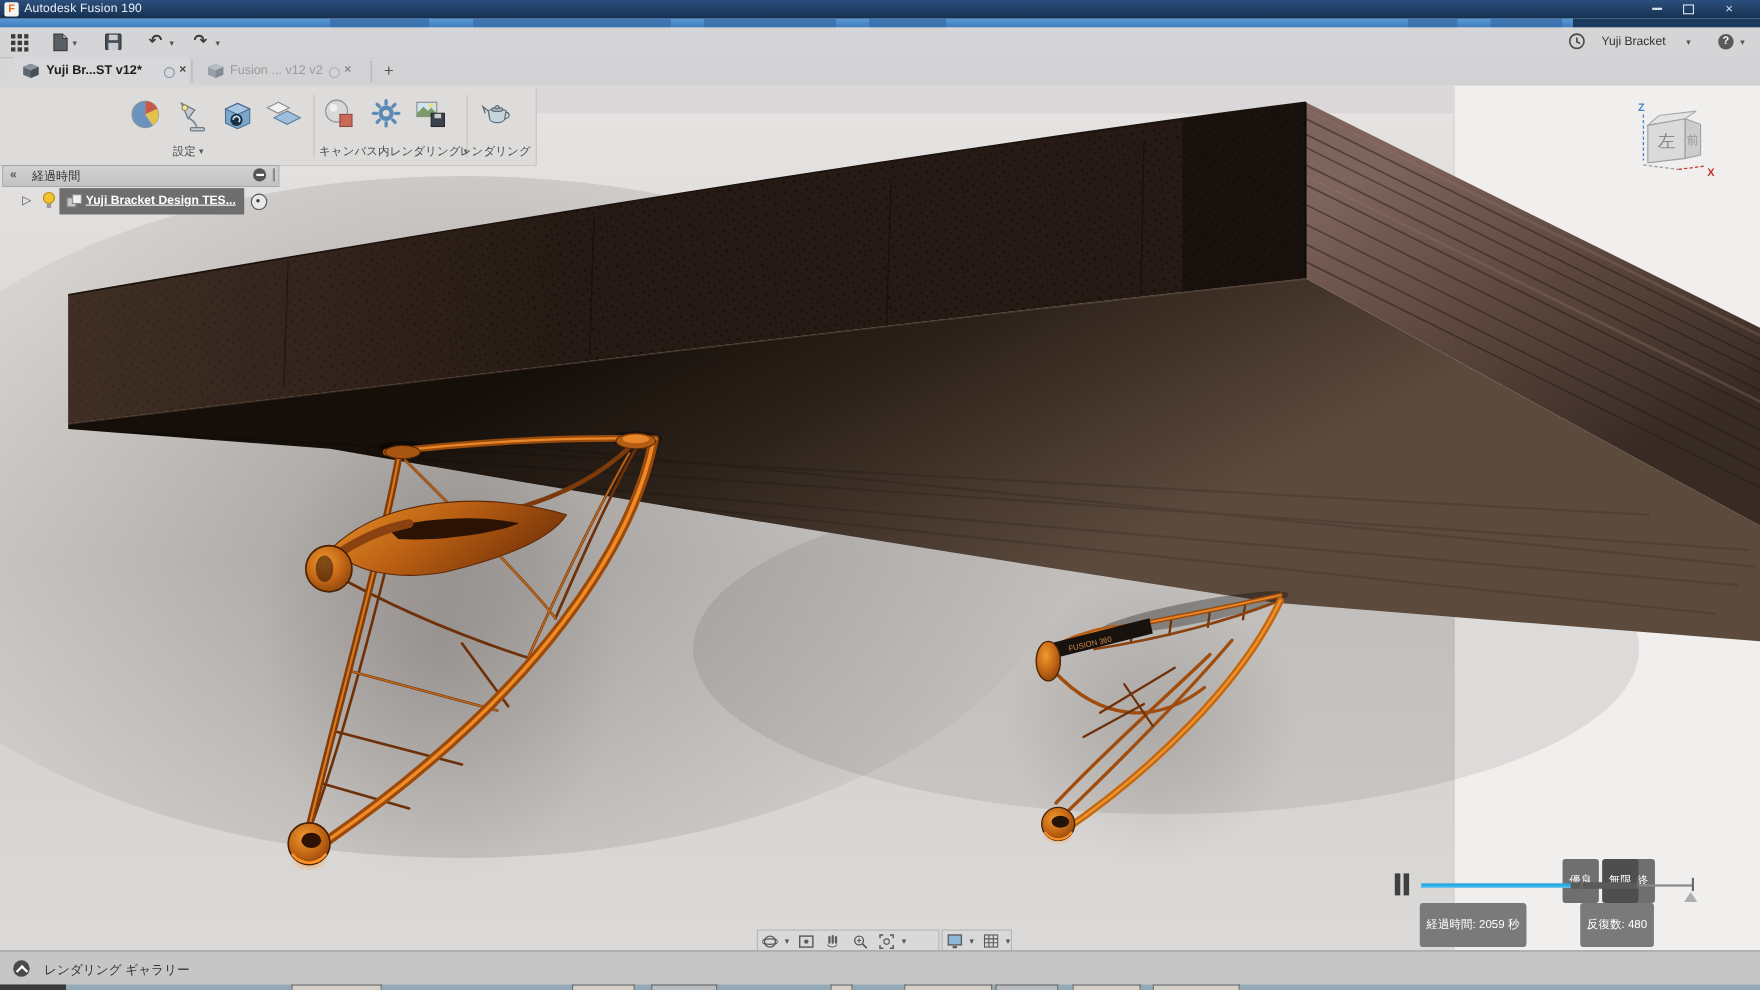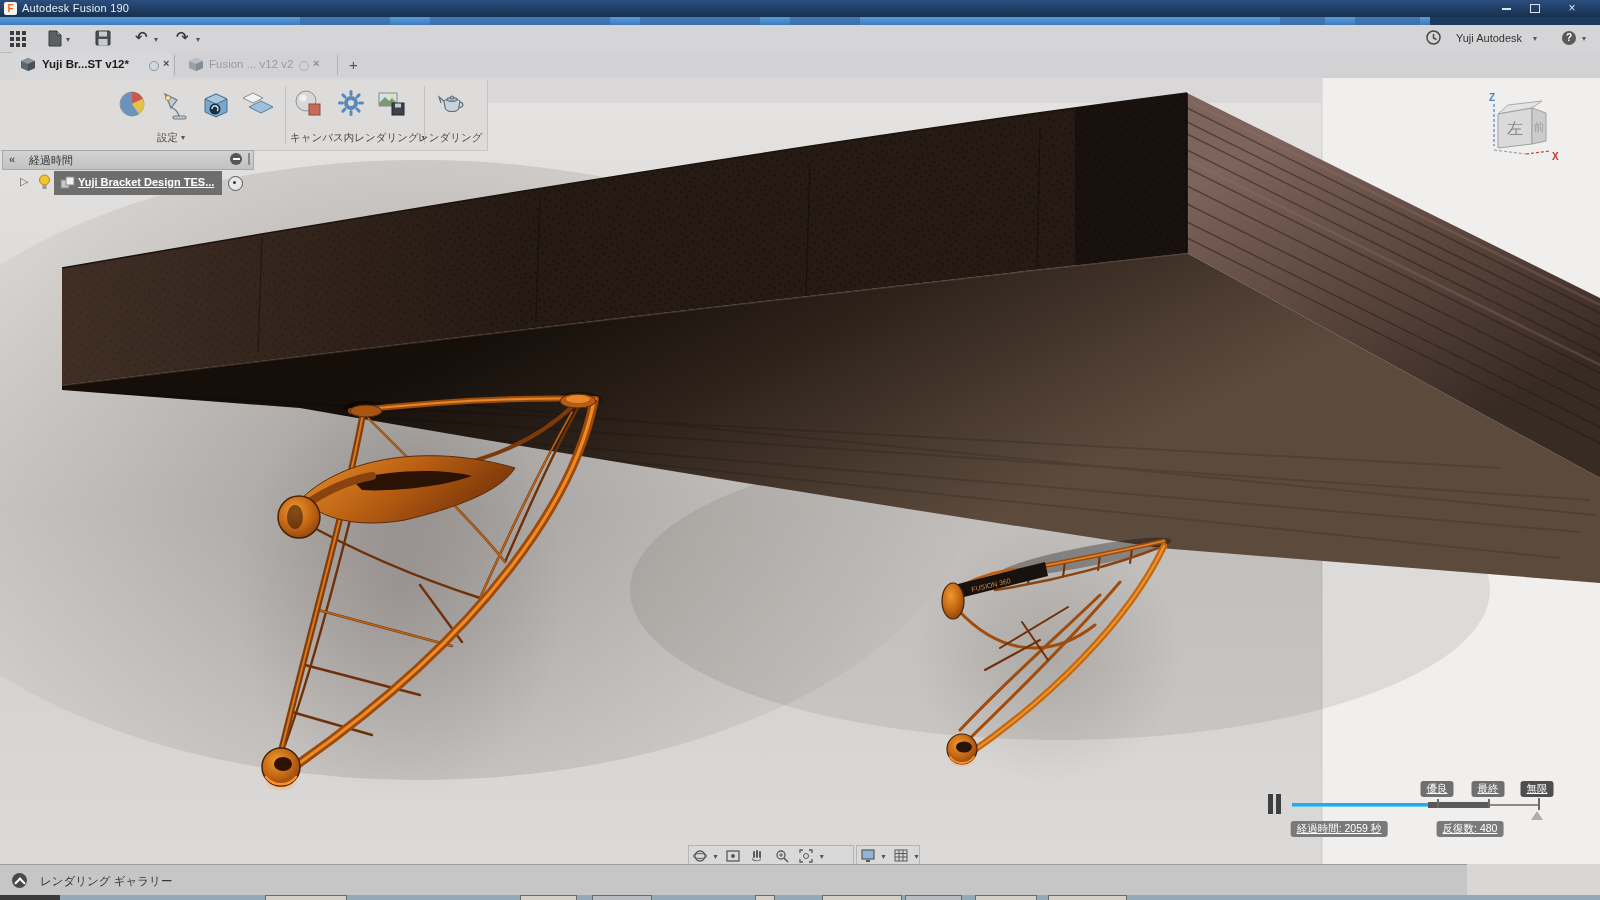--- a/index.html
+++ b/index.html
@@ -53,33 +53,33 @@
     border:1px solid #a8a8a8;font-size:11px;color:#333;}
   .brow{left:2px;top:170px;width:250px;height:26px;font-size:11px;}
   .selbg{position:absolute;left:52px;top:1px;width:168px;height:24px;background:#6e6e6e;}
   .seltext{position:absolute;left:76px;top:6px;color:#fff;font-weight:bold;white-space:nowrap;font-size:11px;text-decoration:underline;}
   .circminus{position:absolute;width:12px;height:12px;border-radius:50%;background:#555;}
   .circminus::after{content:"";position:absolute;left:2.5px;top:5px;width:7px;height:2px;background:#fff;}
   .target{position:absolute;width:13px;height:13px;border:1.5px solid #555;border-radius:50%;background:#e8e8e8;}
   .target::after{content:"";position:absolute;left:3.5px;top:3.5px;width:3px;height:3px;border-radius:50%;background:#333;}
   
   .badge{position:absolute;transform:translateX(-50%);background:#6f6f6f;color:#fff;
-    font-size:10.5px;padding:1px 6px;border-radius:3px;white-space:nowrap;text-decoration:underline;}
+    font-size:10.5px;padding:13px 6px;border-radius:3px;white-space:nowrap;}
   .badge.dark{background:#4e4e4e;}
   .tick{position:absolute;width:2px;background:#6a6a6a;}
   .handle{position:absolute;width:0;height:0;border-left:6px solid transparent;
     border-right:6px solid transparent;border-bottom:9px solid #aeaeae;}
   .handle::after{content:"";position:absolute;left:-6px;top:1px;width:0;height:0;
     border-left:6px solid transparent;border-right:6px solid transparent;border-bottom:9px solid transparent;}
   .pausebar{position:absolute;width:5px;height:20px;background:#3f3f3f;}
   
   .navbar{position:absolute;background:#d9d9d9;border:1px solid #b5b5b5;height:22px;}
   .navico{display:inline-block;vertical-align:top;margin:3px 2px 0 4px;}
   
-  .statusbar{left:0;top:864px;width:1467px;height:31px;background:#c6c6c6;
+  .statusbar{left:0;top:864px;width:1600px;height:31px;background:#c6c6c6;
     border-top:1px solid #9c9c9c;z-index:20;}
   .statusbar .lbl{position:absolute;left:40px;top:9px;font-size:11.5px;color:#333;}
   .expcirc{position:absolute;left:12px;top:8px;width:15px;height:15px;border-radius:50%;background:#4a4a4a;}
   .expcirc::after{content:"";position:absolute;left:4px;top:6px;width:6px;height:6px;
     border-left:2px solid #fff;border-top:2px solid #fff;transform:rotate(45deg);}
   .taskbar{left:0;top:895px;width:1600px;height:5px;background:#93a9b7;z-index:21;}
   .taskbar .tb{position:absolute;top:0;height:5px;background:#d4d0c8;border:1px solid #6a6a6a;border-bottom:none;}
 </style>
 </head>
 <body>
@@ -133,21 +133,21 @@
         </svg></span>
     <span class="qicon" style="left:135px;top:3px;font-size:15px;font-weight:bold;">↶</span>
     <span class="qicon caret" style="left:154px;top:11px;">▾</span>
     <span class="qicon" style="left:176px;top:3px;font-size:15px;font-weight:bold;">↷</span>
     <span class="qicon caret" style="left:196px;top:11px;">▾</span>
     <span class="qicon" style="left:1426px;top:5px;">
       <svg width="15" height="15">
           <circle cx="7.5" cy="7.5" r="6.5" fill="none" stroke="#4a4a4a" stroke-width="1.5"></circle>
           <path d="M7.5,4 L7.5,8 L10.5,9.5" fill="none" stroke="#4a4a4a" stroke-width="1.5"></path>
         </svg></span>
-    <span class="user" style="left:1456px;">Yuji Autodesk</span>
+    <span class="user" style="left:1456px;">Yuji Bracket</span>
     <span class="qicon caret" style="left:1533px;top:10px;">▾</span>
     <span class="helpc" style="left:1562px;top:6px;">?</span>
     <span class="qicon caret" style="left:1582px;top:10px;">▾</span>
   </div>
 
   <div class="abs tabsrow">
     <div class="tab" style="left:0;width:160px;background:#d8d8da;">
       <svg class="abs" style="left:9px;top:6px;" width="15" height="14">
         <polygon points="7,0 14,3 14,10 7,13 0,10 0,3" fill="#5d6570"></polygon>
           <polygon points="7,0 14,3 7,6 0,3" fill="#8b939e"></polygon>
@@ -487,21 +487,21 @@
       <text x="9" y="11" font-size="10" font-weight="bold" fill="#4a84c8">Z</text>
       <text x="72" y="70" font-size="10" font-weight="bold" fill="#c0392b">X</text>
     </svg>
   </div>
 
   <div>
     <span class="abs pausebar" style="left:1268px;top:794px;"></span>
     <span class="abs pausebar" style="left:1276px;top:794px;"></span>
     <span class="abs badge" style="left:1437px;top:781px;">優良</span>
     <span class="abs badge" style="left:1488px;top:781px;">最終</span>
-    <span class="abs badge dark" style="left:1537px;top:781px;">無限</span>
+    <span class="abs badge dark" style="left:1473px;top:781px;">無限</span>
     <span class="abs" style="left:1292px;top:803px;width:136px;height:4px;background:#29abe2;box-shadow:0 -1px 0 #6cc6ee inset;"></span>
     <span class="abs" style="left:1428px;top:802px;width:62px;height:6px;background:#5a5a5a;"></span>
     <span class="abs" style="left:1490px;top:804px;width:50px;height:2px;background:#8a8a8a;"></span>
     <span class="abs tick" style="left:1437px;top:799px;height:9px;"></span>
     <span class="abs tick" style="left:1488px;top:799px;height:9px;"></span>
     <span class="abs tick" style="left:1538px;top:798px;height:12px;"></span>
     <span class="abs handle" style="left:1531px;top:811px;"></span>
     <span class="abs badge" style="left:1339px;top:821px;background:#7a7a7a;">経過時間: 2059 秒</span>
     <span class="abs badge" style="left:1470px;top:821px;background:#7a7a7a;">反復数: 480</span>
   </div>

